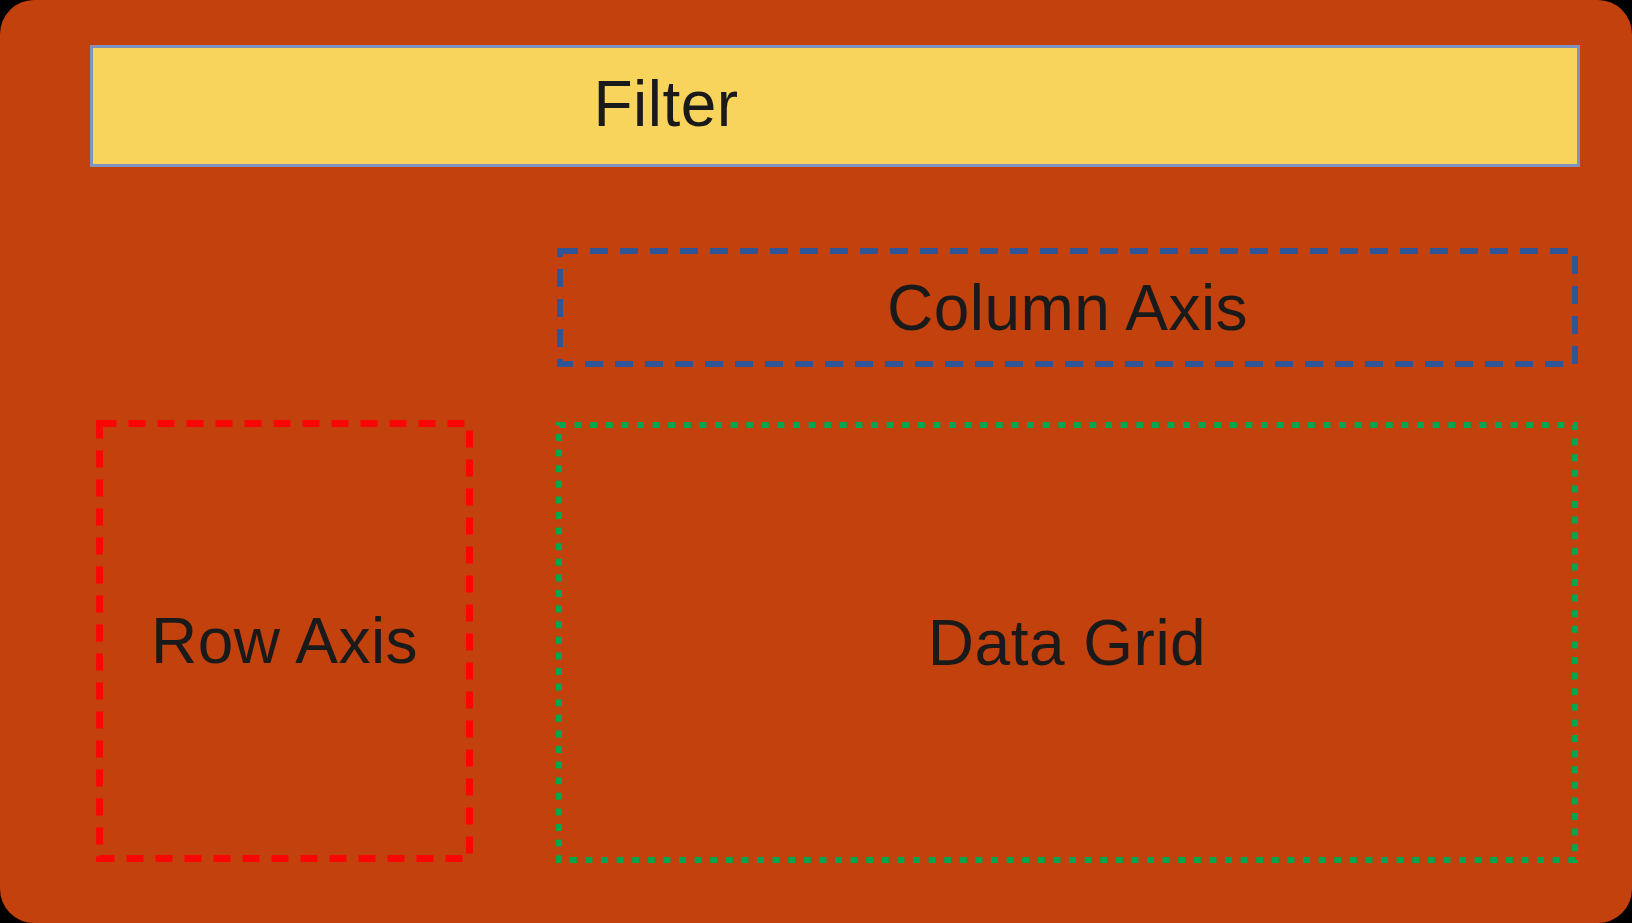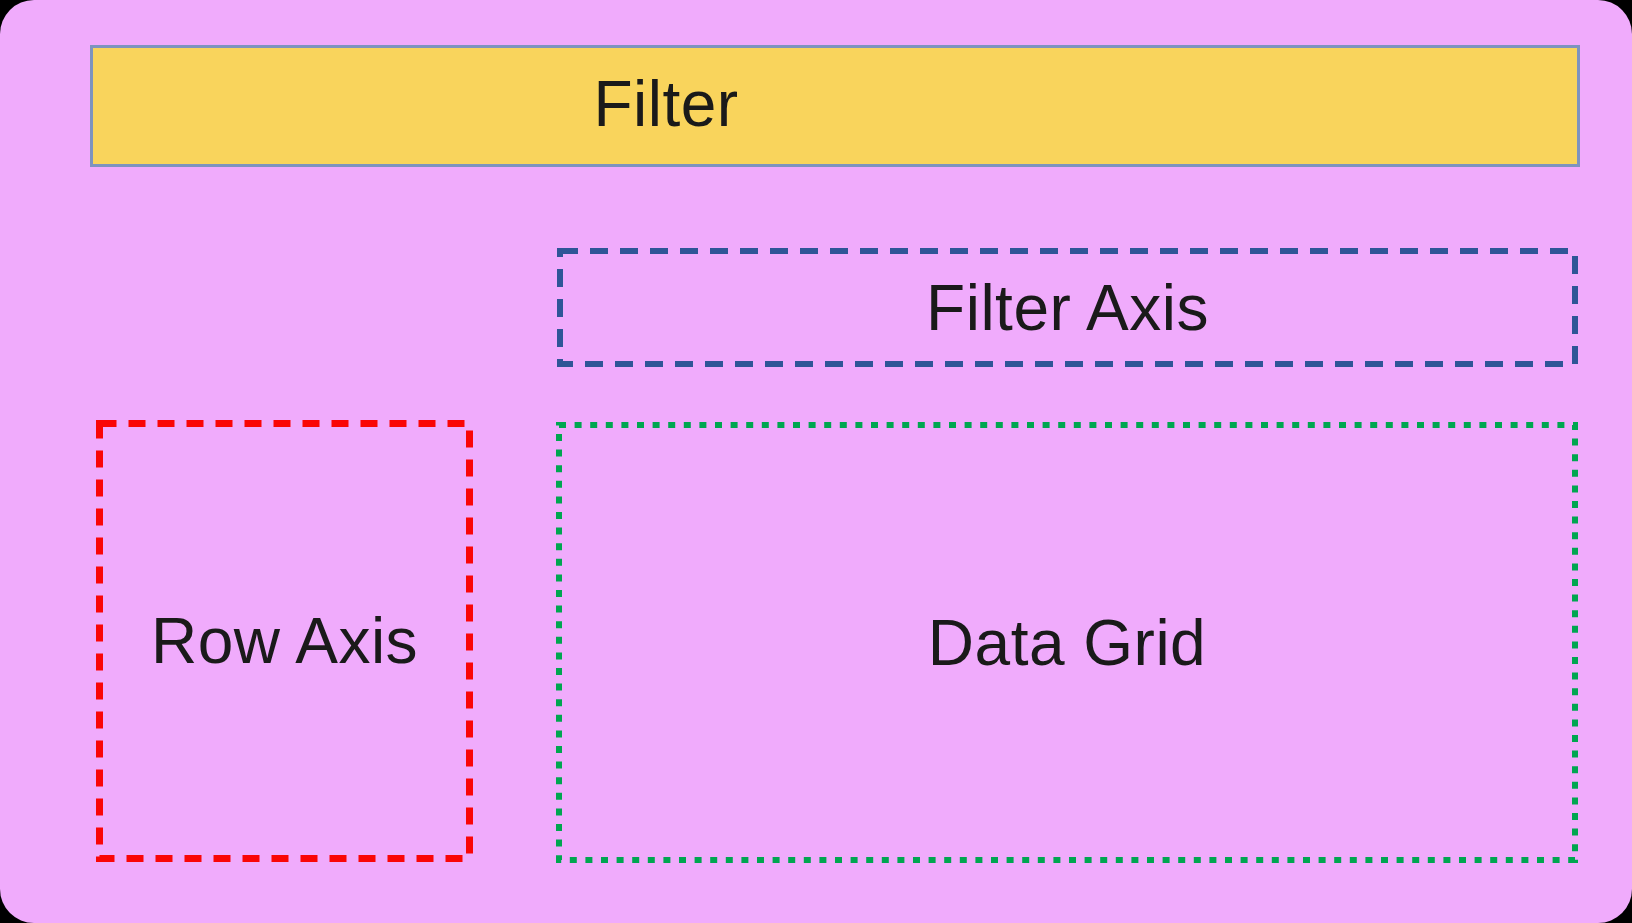--- a/index.html
+++ b/index.html
@@ -11,21 +11,21 @@
     position: relative;
     width: 1632px;
     height: 923px;
     background: #000000;
     overflow: hidden;
     font-family: "Liberation Sans", sans-serif;
   }
   .card {
     position: absolute;
     inset: 0;
-    background: #f0abfc;
+    background: #c2410c;
     border-radius: 34px;
   }
   .box {
     position: absolute;
     display: flex;
     align-items: center;
     justify-content: center;
   }
   .box .label {
     color: #1a1a1a;
@@ -70,21 +70,21 @@
   <div class="card">
 
     <div class="box filter-box">
       <span class="label">Filter</span>
     </div>
 
     <div class="box column-axis-box">
       <svg class="border-svg" viewBox="0 0 1021 119" preserveAspectRatio="none" aria-hidden="true">
         <rect x="3" y="3" width="1015" height="113" fill="none" stroke="#2F5597" stroke-width="6" stroke-dasharray="18 12"></rect>
       </svg>
-      <span class="label">Filter Axis</span>
+      <span class="label">Column Axis</span>
     </div>
 
     <div class="box row-axis-box">
       <svg class="border-svg" viewBox="0 0 377 442" preserveAspectRatio="none" aria-hidden="true">
         <rect x="3.5" y="3.5" width="370" height="435" fill="none" stroke="#FA0606" stroke-width="7" stroke-dasharray="17 12"></rect>
       </svg>
       <span class="label">Row Axis</span>
     </div>
 
     <div class="box data-grid-box">

